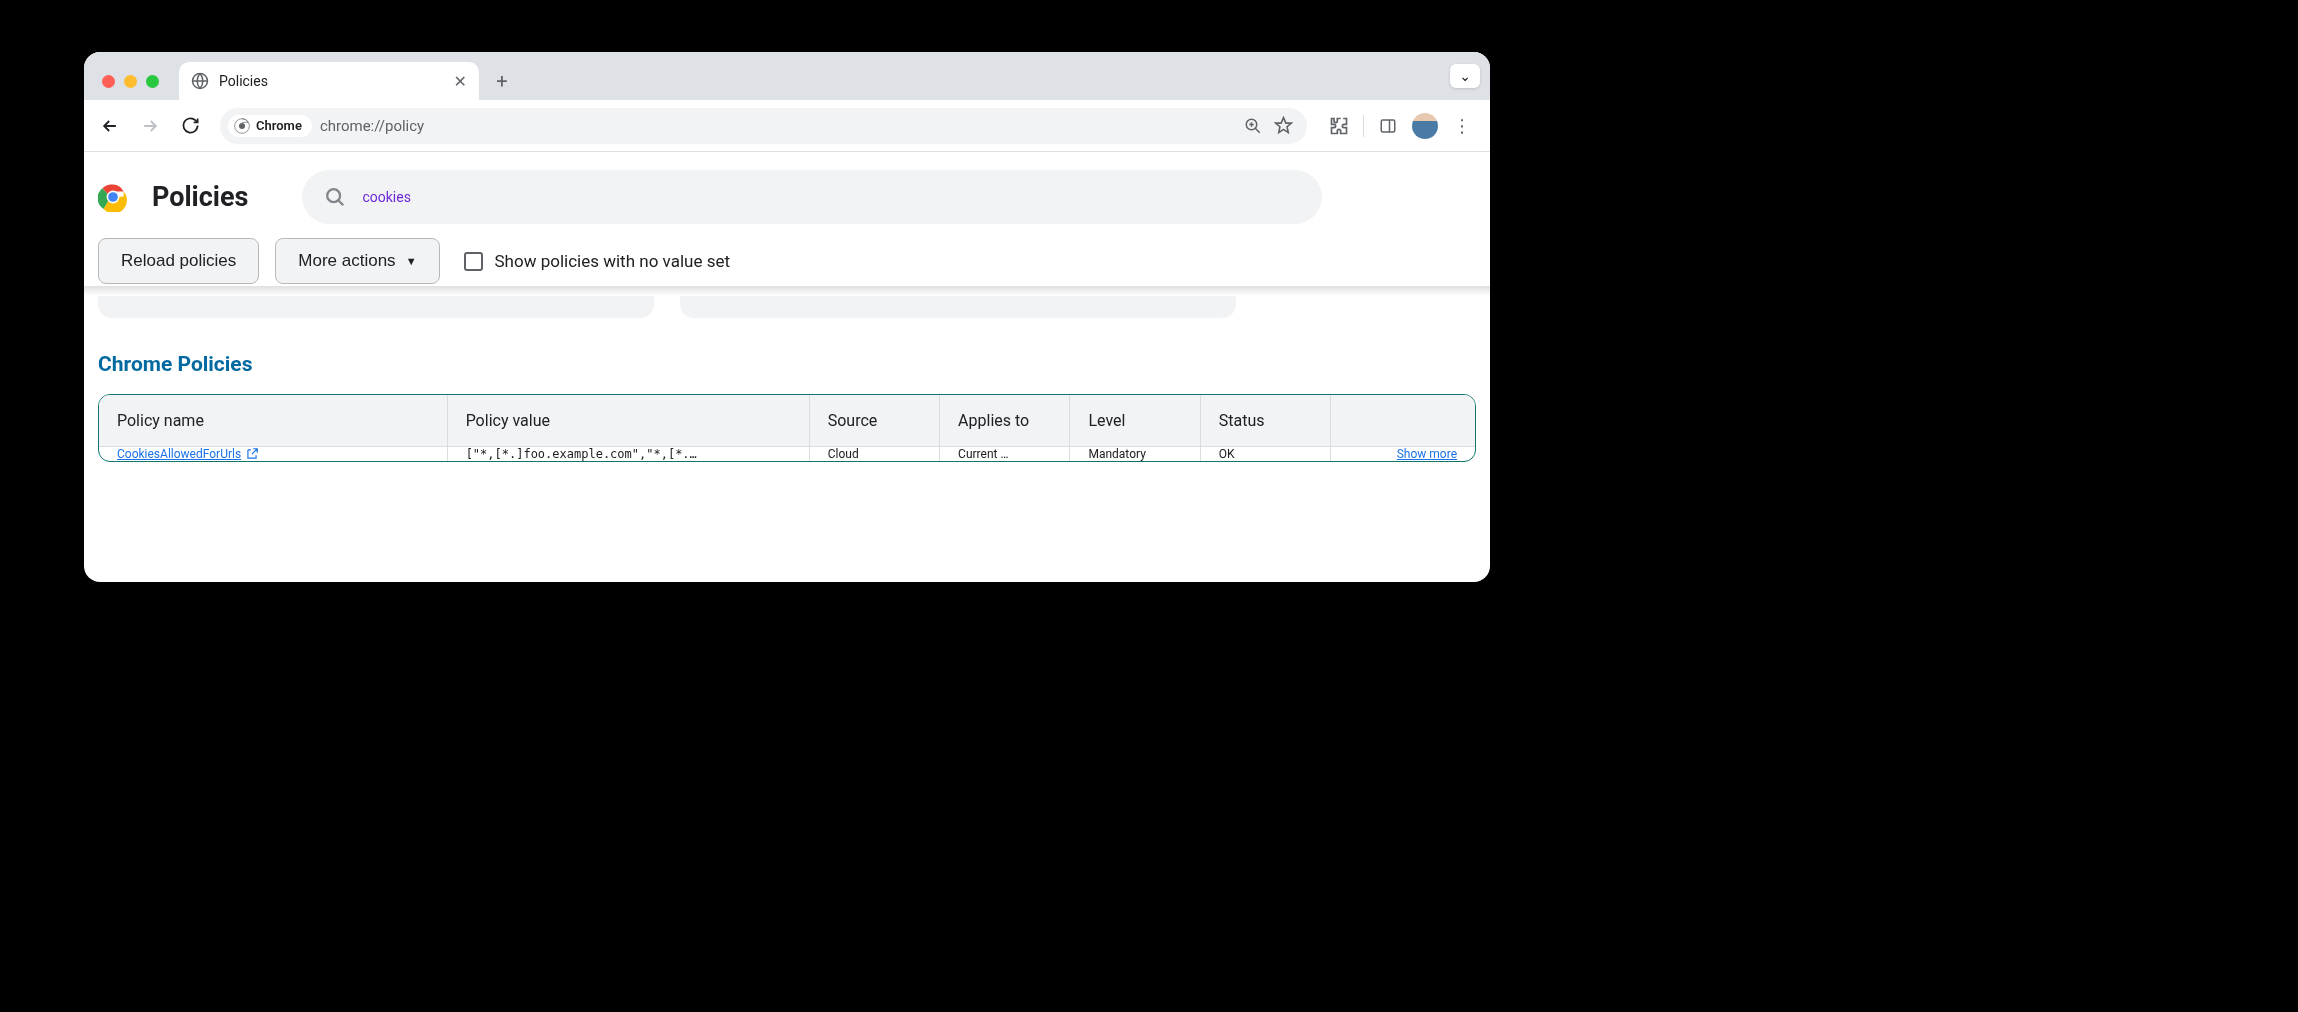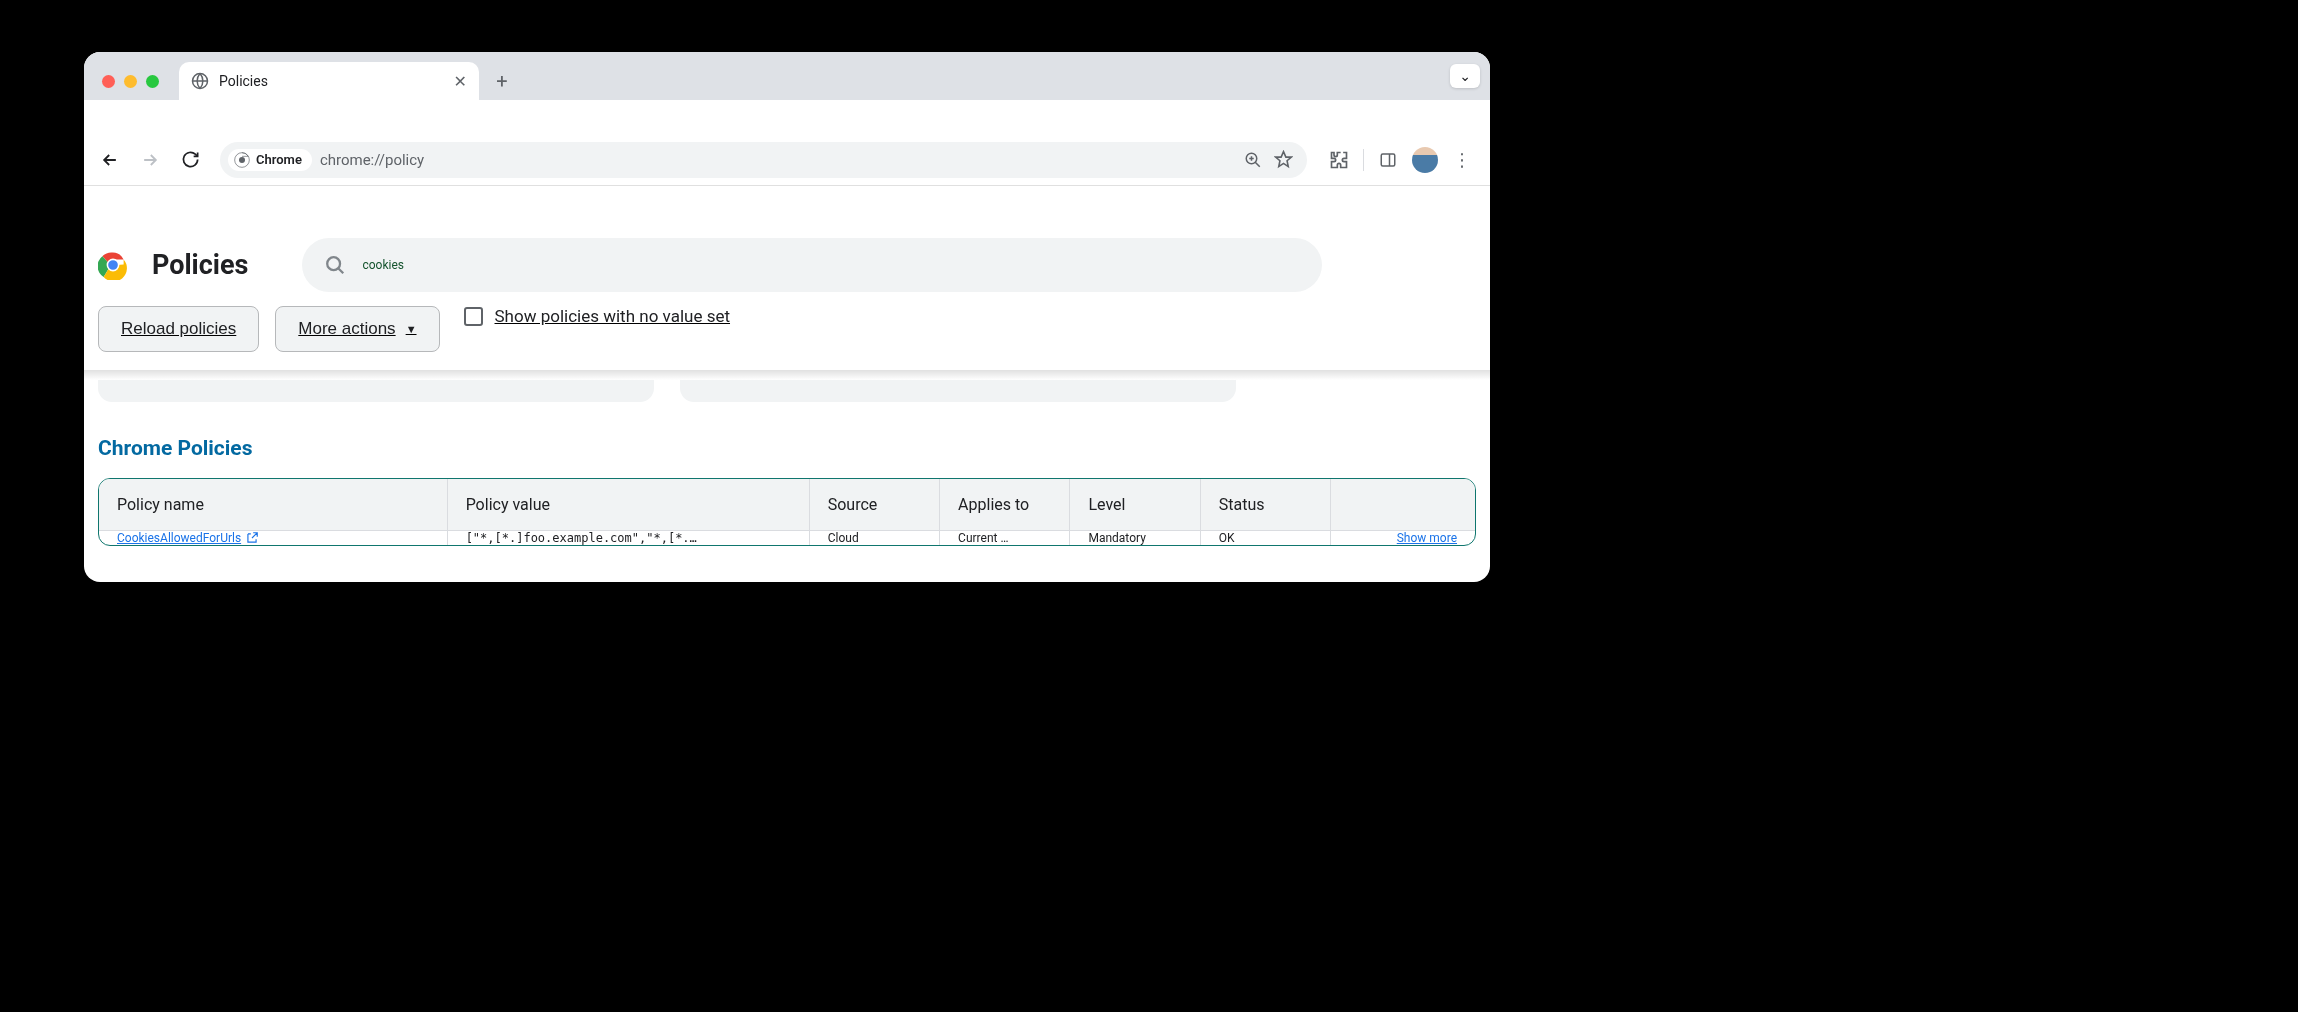--- a/index.html
+++ b/index.html
@@ -15,21 +15,20 @@
   left: 84px;
   top: 52px;
   width: 1406px;
   height: 530px;
   background: #fff;
   border-radius: 16px;
   overflow: hidden;
   box-shadow: 0 12px 48px rgba(0,0,0,0.5);
   display: flex;
   flex-direction: column;
-  gap: 34px;
 }
 .tab-strip {
   height: 48px;
   background: #dee1e6;
   display: flex;
   align-items: flex-end;
   padding-left: 12px;
   position: relative;
 }
 .traffic-lights {
@@ -172,28 +171,27 @@
   background: #f1f3f4;
   border-radius: 28px;
   height: 54px;
   display: flex;
   align-items: center;
   padding: 0 22px;
   gap: 16px;
   margin-left: 30px;
 }
 .search-icn { color: #80868b; }
-.search-text { font-size: 12px; color: #14532d; }
+.search-text { font-size: 14px; color: #6d28d9; }
 
 .action-row {
-  padding: 0 14px 18px 14px;
-  display: flex;
-  align-items: flex-start;
+  padding: 0 14px 2px 14px;
+  display: flex;
+  align-items: center;
   gap: 16px;
-  text-decoration: underline;
 }
 .pill-btn {
   background: #f1f3f4;
   border: 1px solid #b6b8ba;
   border-radius: 8px;
   padding: 12px 22px;
   font-size: 17px;
   color: #202124;
   cursor: pointer;
   display: flex;

